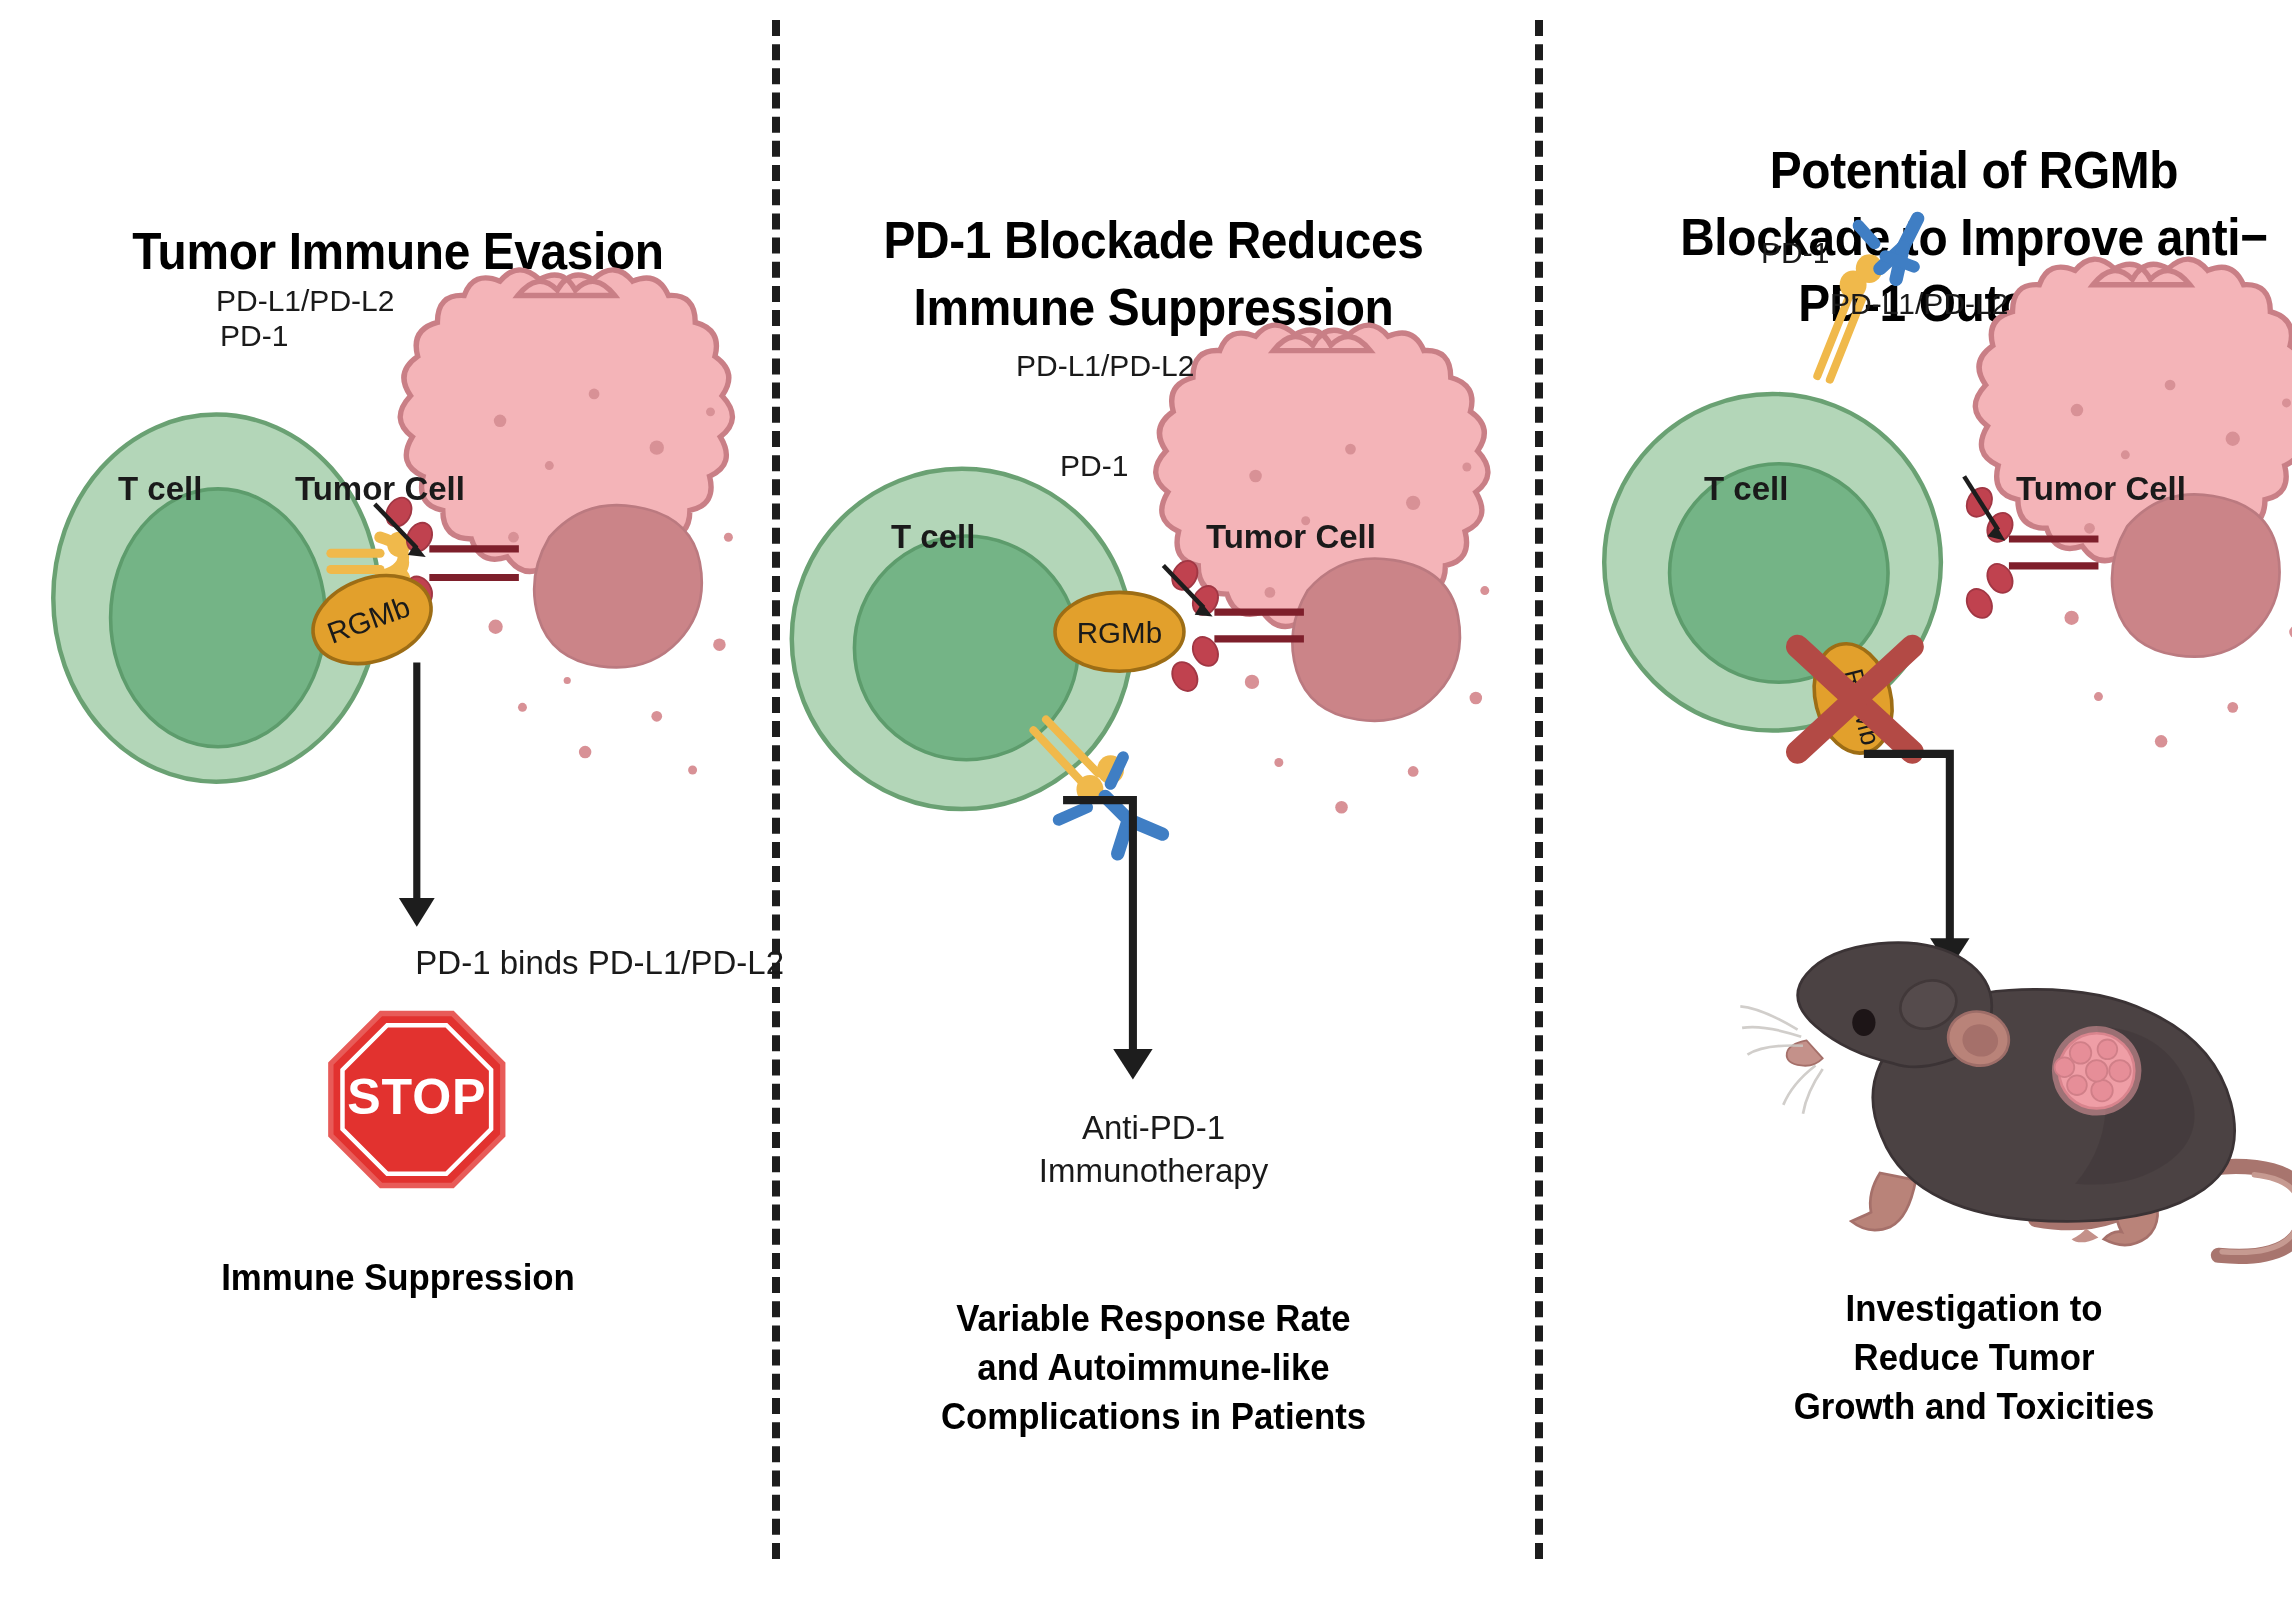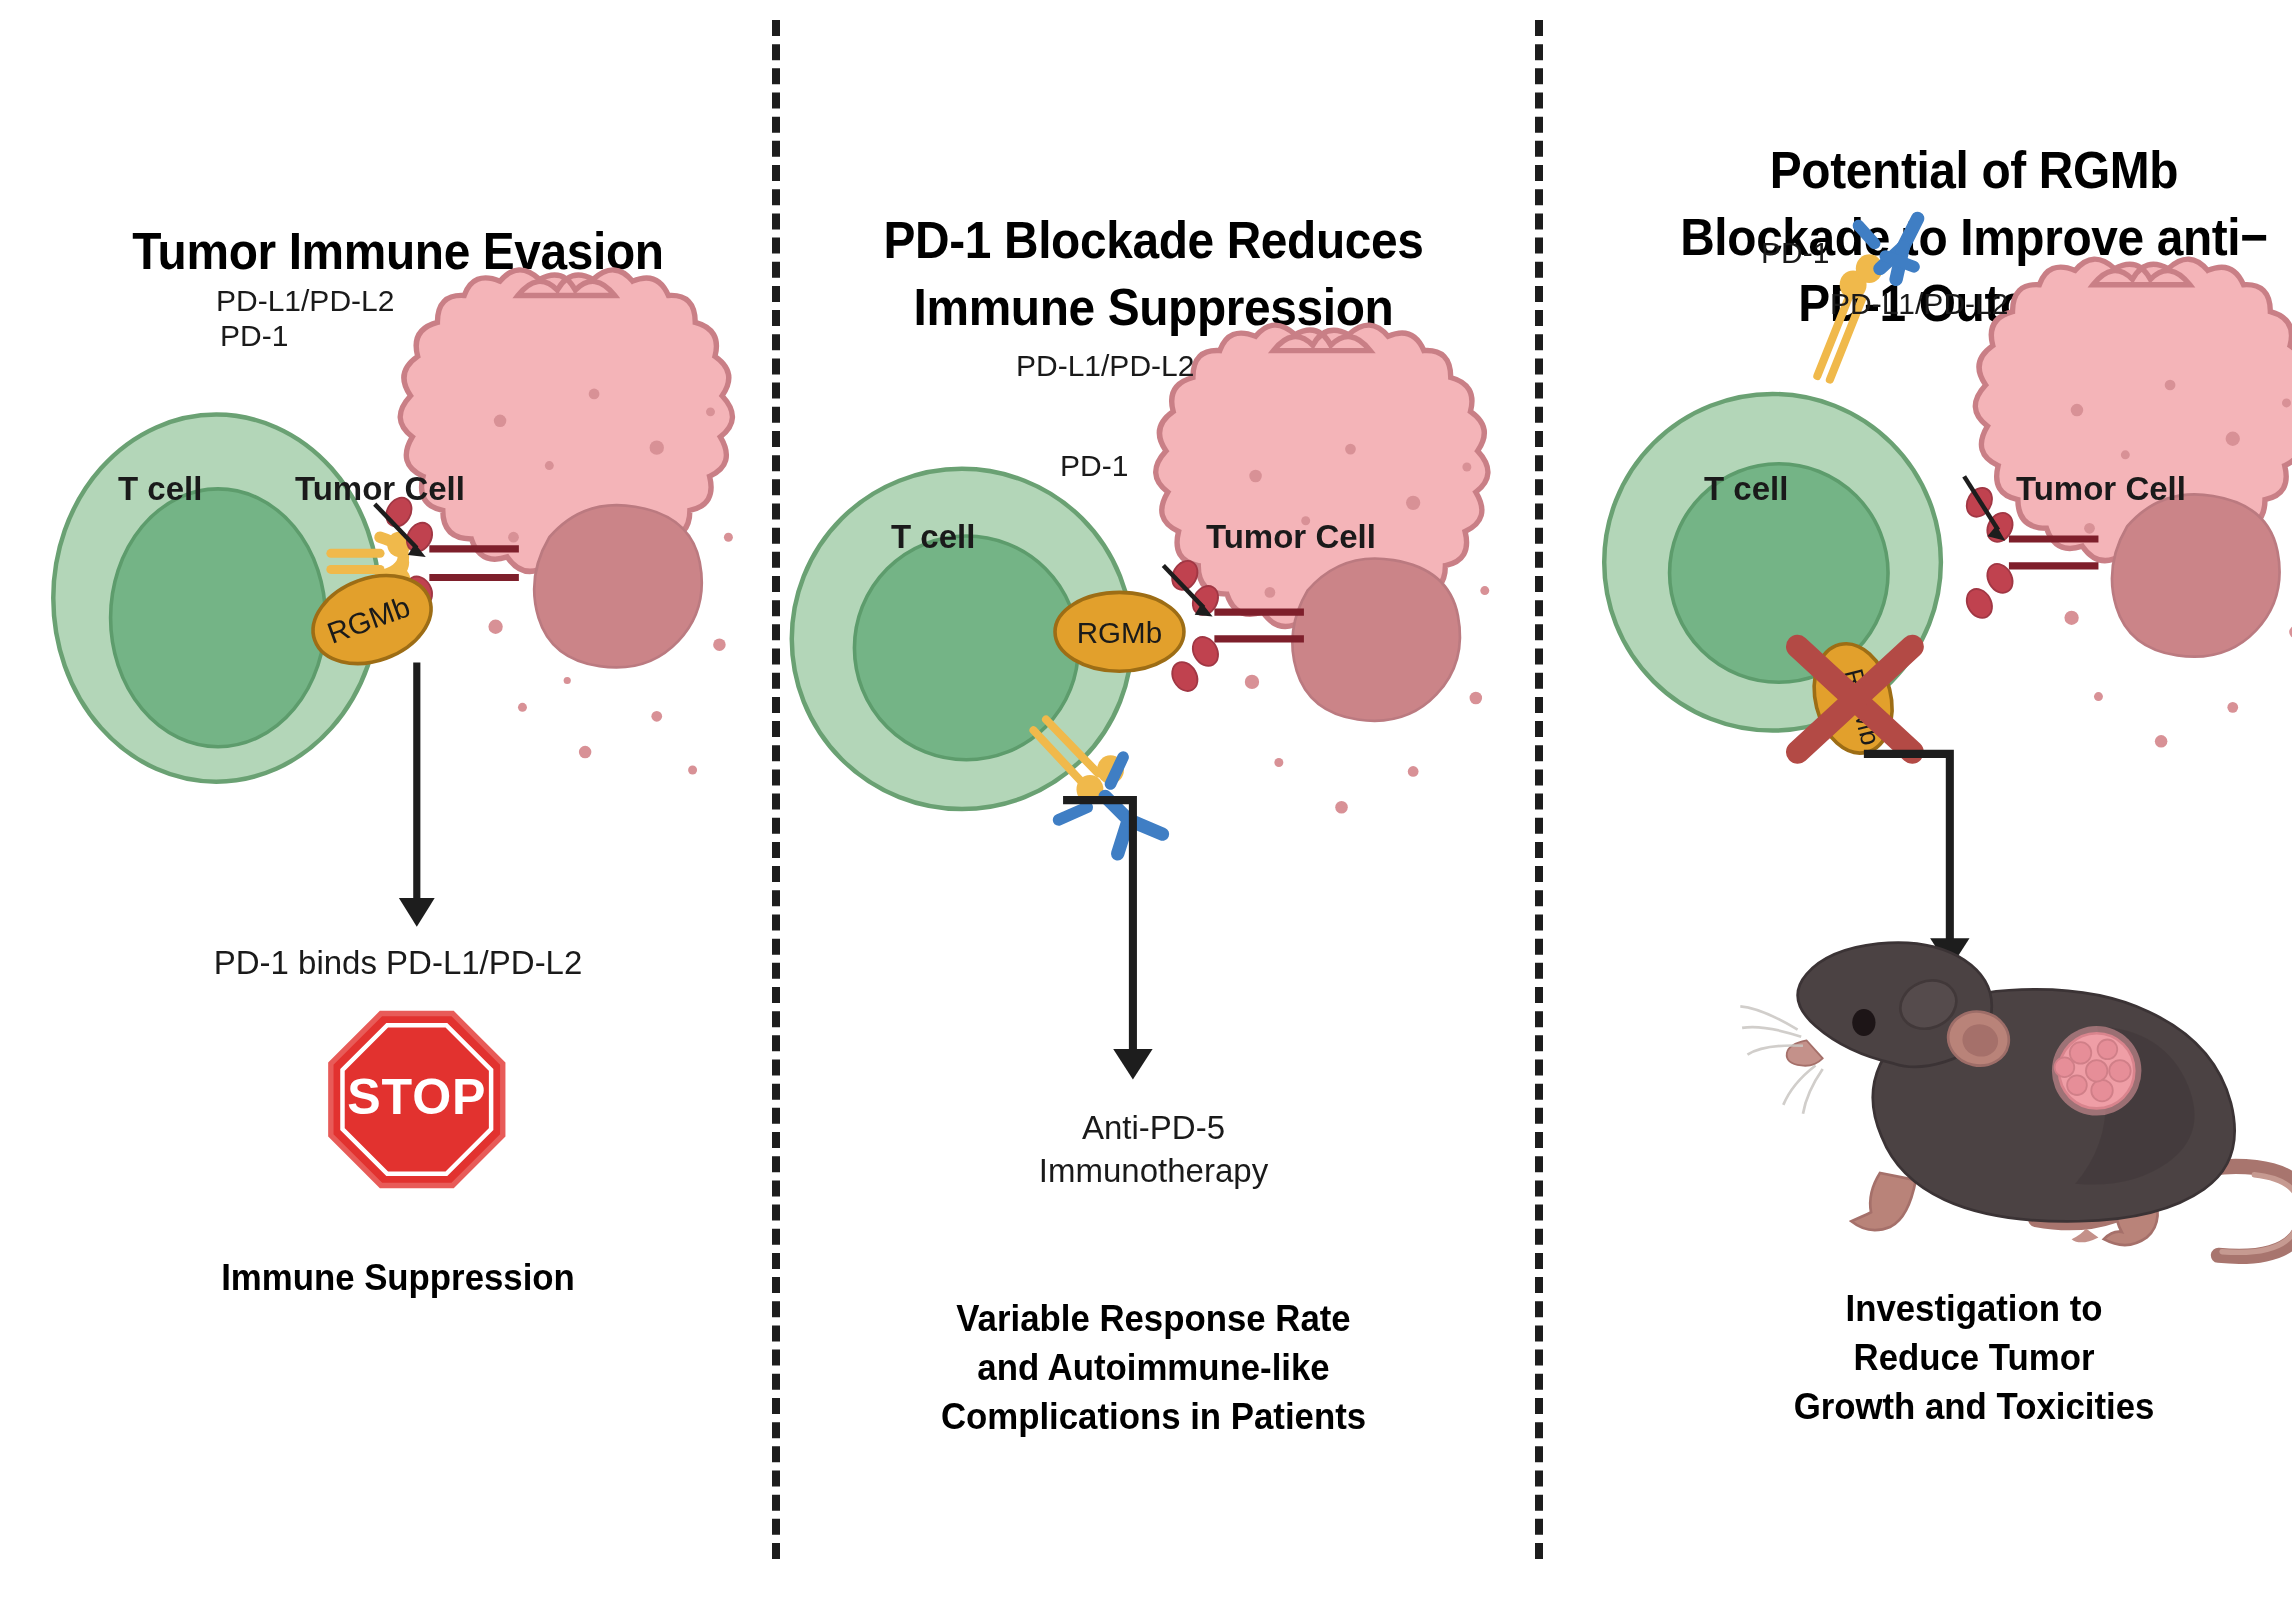--- a/index.html
+++ b/index.html
@@ -182,21 +182,21 @@
         <polygon points="-40,-96 40,-96 96,-40 96,40 40,96 -40,96 -96,40 -96,-40" fill="#e2322f" stroke="#e85b58" stroke-width="6"></polygon>
         <polygon points="-33,-83 33,-83 83,-33 83,33 33,83 -33,83 -83,33 -83,-33" fill="none" stroke="#ffffff" stroke-width="5"></polygon>
         <text x="0" y="16" text-anchor="middle" font-family="Liberation Sans, sans-serif" font-weight="bold" font-size="56" fill="#ffffff" letter-spacing="1">STOP</text>
       </g>
     </svg>
 
     <div class="label-small" style="left:204px; top:284px;">PD-L1/PD-L2</div>
     <div class="label-small" style="left:208px; top:319px;">PD-1</div>
     <div class="celllabel" style="left:106px; top:470px;">T cell</div>
     <div class="celllabel" style="left:283px; top:470px;">Tumor Cell</div>
-    <div class="label-plain" style="left:0; top:942px; width:772px;">PD-1 binds PD-L1/PD-L2</div>
+    <div class="label-plain" style="left:0; top:942px; width:772px;text-align:right;">PD-1 binds PD-L1/PD-L2</div>
     <div class="label-bold" style="left:0; top:1254px; width:772px;">Immune Suppression</div>
   </div>
 
   <div class="panel" id="panel-2">
 
     <div class="panel-title">
       <span class="ln">PD-1 Blockade Reduces</span>
       <span class="ln">Immune Suppression</span>
     </div>
 
@@ -267,21 +267,21 @@
         <path d="M1 0" fill="none"></path>
         <path d="M325 840 H 403 V 1130" stroke="#1d1d1d" stroke-width="9" fill="none"></path>
         <path d="M403 1152 l-22 -34 h44 Z" fill="#1d1d1d"></path>
       </g>
     </svg>
 
     <div class="label-small" style="left:244px; top:301px;">PD-L1/PD-L2</div>
     <div class="label-small" style="left:288px; top:401px;">PD-1</div>
     <div class="celllabel" style="left:119px; top:470px;">T cell</div>
     <div class="celllabel" style="left:434px; top:470px;">Tumor Cell</div>
-    <div class="label-plain" style="left:0; top:1059px; width:763px;">Anti-PD-5
+    <div class="label-plain" style="left:0; top:1059px; width:763px;">Anti-PD-1
 Immunotherapy</div>
     <div class="label-bold" style="left:0; top:1247px; width:763px;">Variable Response Rate
 and Autoimmune-like
 Complications in Patients</div>
   </div>
 
   <div class="panel" id="panel-3">
 
     <div class="panel-title">
       <span class="ln">Potential of RGMb</span>

